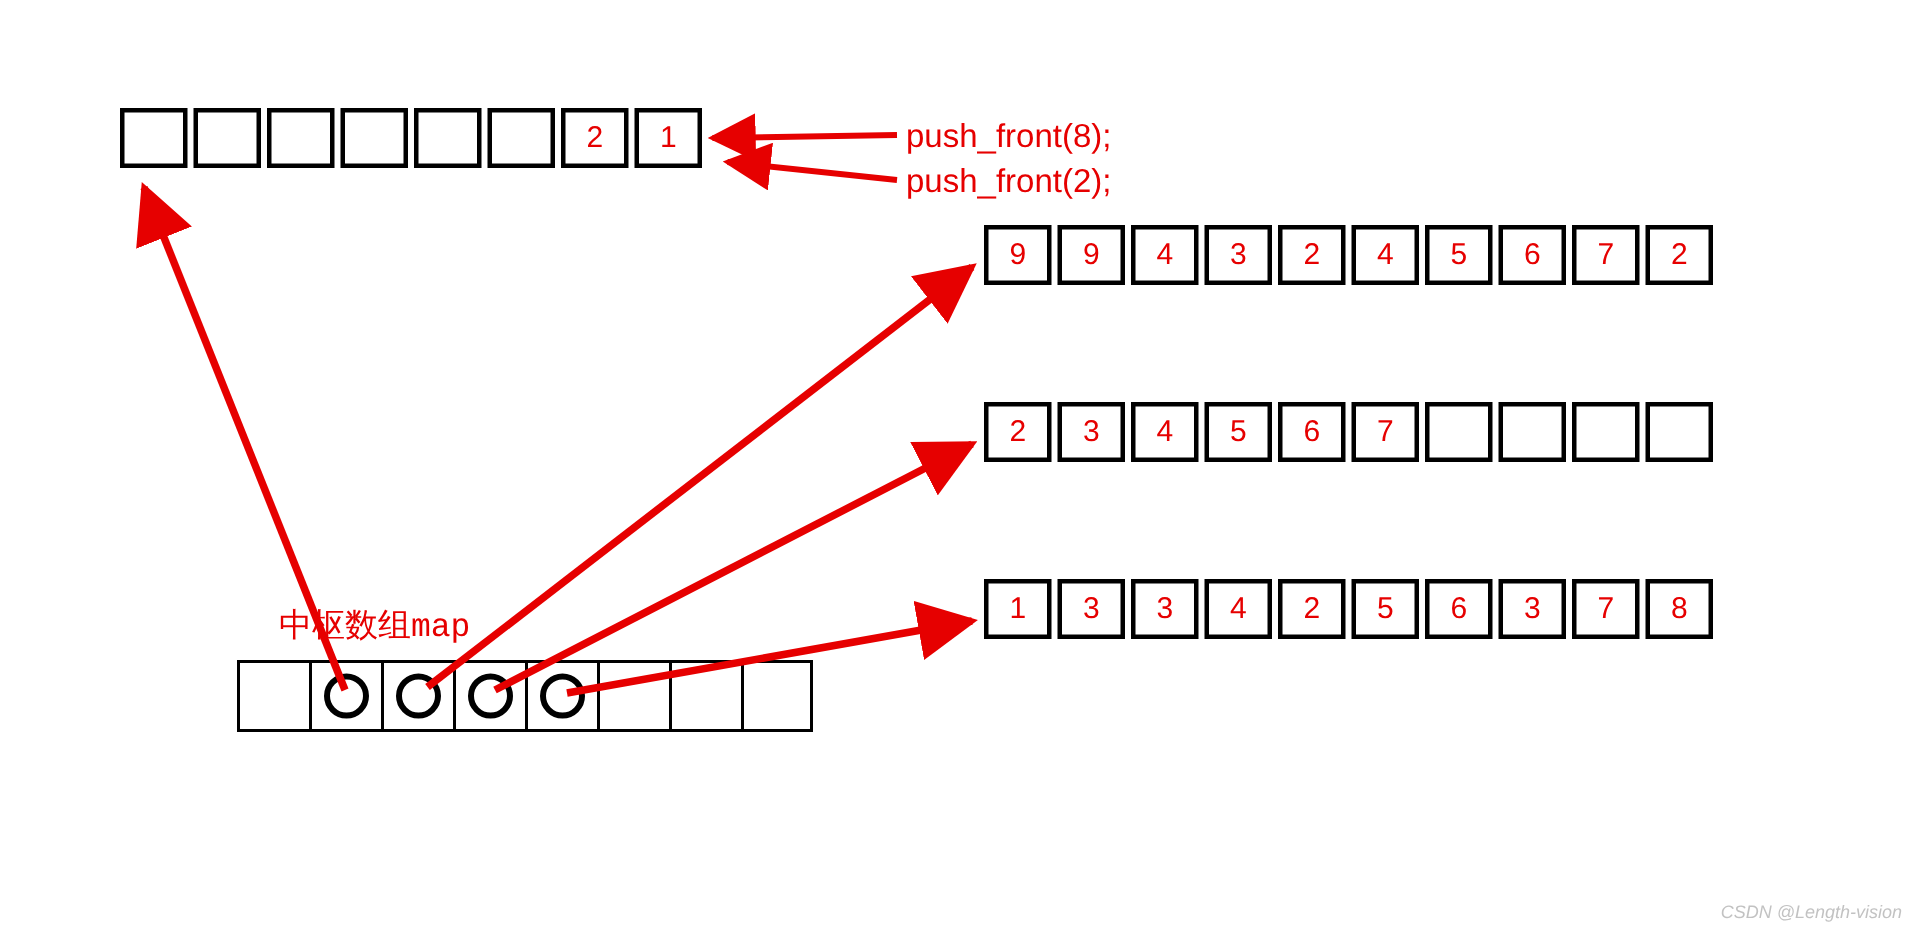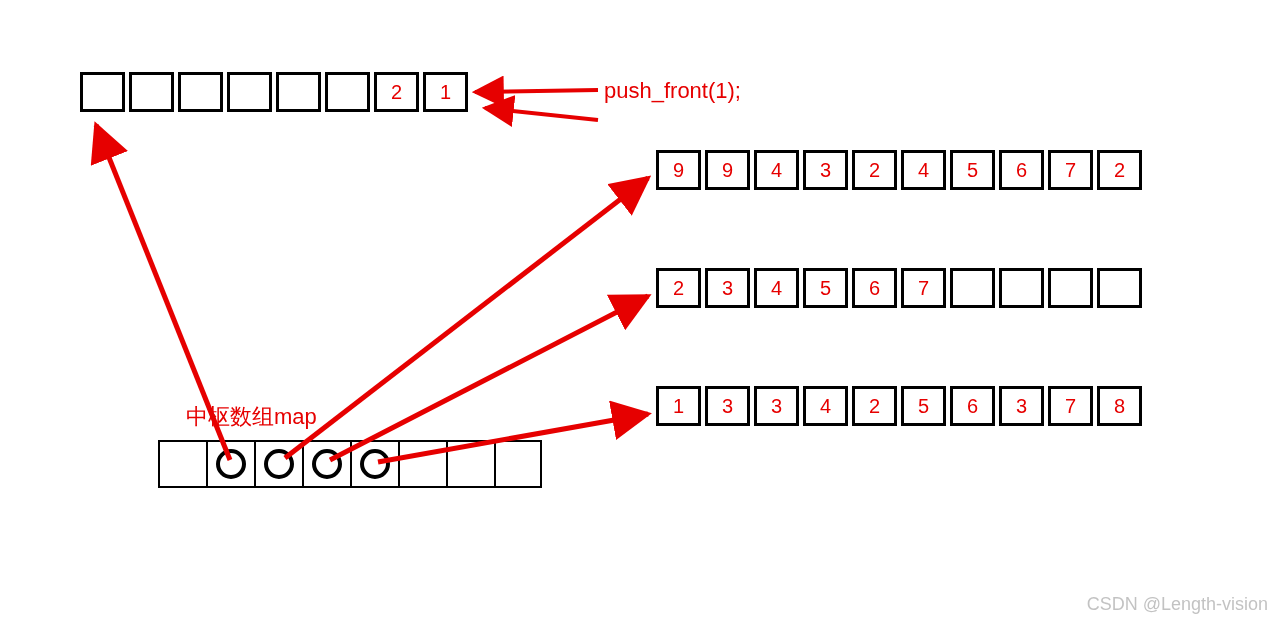--- a/index.html
+++ b/index.html
@@ -5,21 +5,21 @@
   html,body{margin:0;padding:0;font-family:Arial,"Microsoft YaHei",sans-serif;}
   #stage{position:relative;width:1286px;height:627px;background:#fff;}
   .block{position:absolute;display:flex;}
   .cell{width:45px;height:40px;border:3px solid #000;box-sizing:border-box;display:flex;align-items:center;justify-content:center;font-size:20px;color:#e60000;margin-right:4px;}
   .cell:last-child{margin-right:0;}
   .map-row{position:absolute;display:flex;}
   .map-cell{width:48px;height:48px;border-top:2px solid #000;border-bottom:2px solid #000;border-left:2px solid #000;box-sizing:border-box;display:flex;align-items:center;justify-content:center;}
   .map-cell:last-child{border-right:2px solid #000;}
   .ring{width:22px;height:22px;border:4px solid #000;border-radius:50%;}
   .label{position:absolute;color:#e60000;font-size:22px;white-space:nowrap;}
-  .watermark{position:absolute;right:18px;bottom:12px;color:rgba(120,120,120,.45);font-size:18px;}
+  .watermark{position:absolute;right:18px;bottom:12px;color:rgba(120,120,120,.45);font-size:12px;font-style:italic;}
   svg.arrows{position:absolute;left:0;top:0;width:1286px;height:627px;pointer-events:none;}
 </style>
 </head>
 <body>
 <div id="stage">
 
 <div class="block" id="block-top" style="left:80px;top:72px;">
       <div class="cell"></div>
       <div class="cell"></div>
       <div class="cell"></div>
@@ -81,22 +81,23 @@
         <div class="ring"></div>
       </div>
       <div class="map-cell">
         <div class="ring"></div>
       </div>
       <div class="map-cell"></div>
       <div class="map-cell"></div>
       <div class="map-cell"></div>
     </div>
 
-<div class="label" style="left:604px;top:78px;">push_front(1);</div>
-<div class="label" style="left:186px;top:402px;">中枢数组map</div>
+<div class="label" style="left:604px;top:78px;">push_front(8);</div>
+<div class="label" style="left:604px;top:108px;">push_front(2);</div>
+<div class="label" style="left:186px;top:402px;font-family:Liberation Mono, monospace;">中枢数组map</div>
 <div class="watermark">CSDN @Length-vision</div>
 
 <svg class="arrows">
   <defs>
     <marker id="ah" viewBox="0 0 10 10" refX="9" refY="5" markerWidth="8" markerHeight="8" orient="auto-start-reverse">
       <path d="M 0 0 L 10 5 L 0 10 z" fill="#e60000"></path>
     </marker>
   </defs>
 
   <line x1="598" y1="90" x2="475" y2="92" stroke="#e60000" stroke-width="4" marker-end="url(#ah)"></line>

